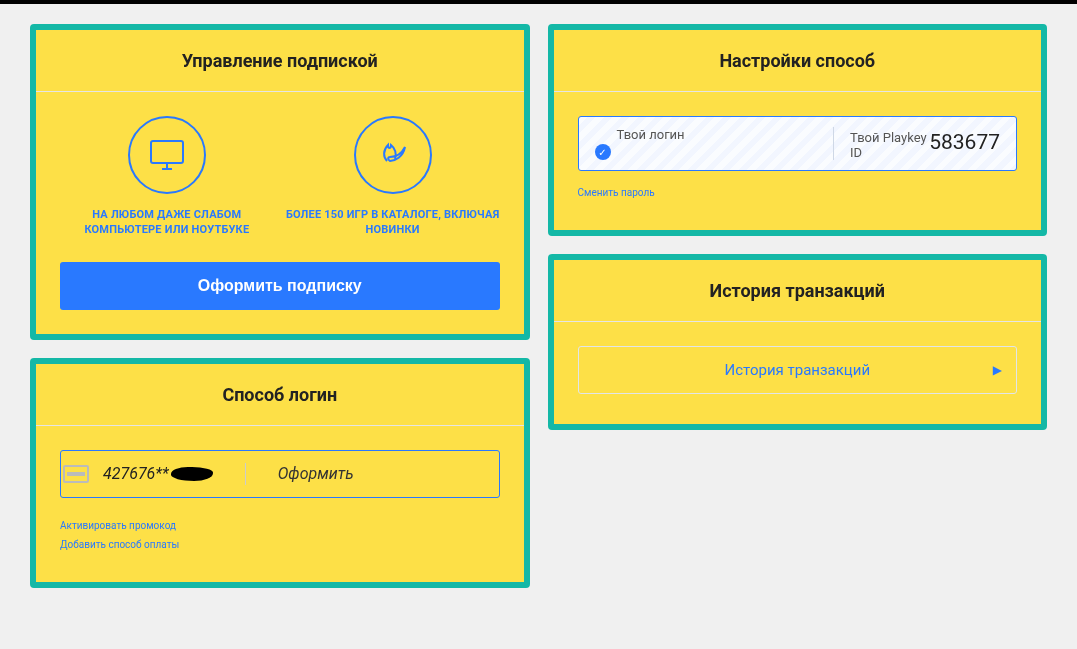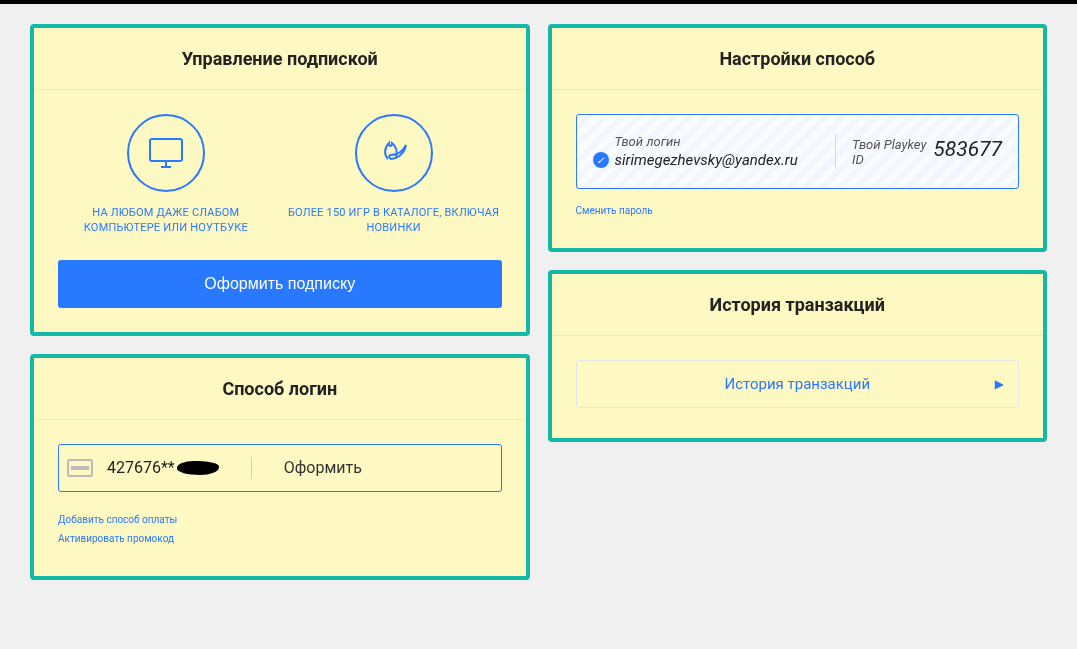--- a/index.html
+++ b/index.html
@@ -10,22 +10,22 @@
   }
   .topbar { height: 4px; background: #000; }
   .page {
     display: flex;
     gap: 18px;
     padding: 20px 30px;
     align-items: flex-start;
   }
   .col { flex: 1; display: flex; flex-direction: column; gap: 18px; }
   .card {
-    background: #fef9c3;
-    border: 4px solid #14b8a6;
+    background: #fde047;
+    border: 6px solid #14b8a6;
     border-radius: 4px;
   }
   .card-header {
     border-bottom: 1px solid #e5e5e5;
     padding: 20px 24px;
     text-align: center;
     font-weight: 700;
     font-size: 18px;
     color: #222;
   }
@@ -35,20 +35,21 @@
     justify-content: space-around;
     gap: 12px;
     margin-bottom: 24px;
   }
   .feature {
     flex: 1;
     display: flex;
     flex-direction: column;
     align-items: center;
     text-align: center;
+    font-weight: bold;
   }
   .feature-icon {
     width: 78px; height: 78px;
     border: 2px solid #2979ff;
     border-radius: 50%;
     display: flex;
     align-items: center;
     justify-content: center;
     margin-bottom: 14px;
     color: #2979ff;
@@ -62,32 +63,33 @@
   }
   .btn-primary {
     display: block;
     width: 100%;
     background: #2979ff;
     color: #fff;
     border: none;
     border-radius: 3px;
     padding: 15px;
     font-size: 16px;
-    font-weight: 400;
+    font-weight: 700;
     cursor: pointer;
     text-align: center;
   }
   .payment-row {
     border: 1px solid #2979ff;
     border-radius: 3px;
-    padding: 12px 8px;
+    padding: 12px 2px;
     display: flex;
     align-items: center;
     gap: 14px;
     margin-bottom: 22px;
+    font-style: italic;
   }
   .card-icon {
     width: 26px; height: 18px;
     border: 2px solid #bbb;
     border-radius: 2px;
     position: relative;
   }
   .card-icon::after {
     content:"";
     position:absolute;
@@ -114,26 +116,25 @@
     color:#2979ff;
     font-size:10px;
     text-decoration:none;
     margin-top:6px;
     margin-bottom:8px;
     cursor:pointer;
   }
   .profile-box {
     border: 1px solid #2979ff;
     border-radius: 3px;
-    padding: 19px 16px;
+    padding: 10px 16px;
     display:flex;
-    align-items:center;
+    align-items:flex-end;
     margin-bottom: 16px;
     background: repeating-linear-gradient(135deg,#fafcff,#fafcff 6px,#f2f6ff 6px,#f2f6ff 12px);
-    font-style: italic;
   }
   .profile-left {
     flex:1;
     display:flex;
     flex-direction:column;
     gap:2px;
   }
   .profile-label { font-size:13px; color:#555; padding-left:22px; }
   .profile-value-row { display:flex; align-items:center; gap:6px; }
   .check-badge {
@@ -208,38 +209,37 @@
       <div class="card-body">
         <div class="payment-row">
           <span class="card-icon"></span>
           <span class="card-number">
             <span>427676**</span>
             <span class="scribble"></span>
           </span>
           <span class="divider-v"></span>
           <span class="card-status">Оформить</span>
         </div>
+        <a class="text-link">Активировать промокод</a>
         <a class="text-link">Добавить способ оплаты</a>
-        <a class="text-link">Активировать промокод</a>
       </div>
     </div>
 
   </div>
 
   <div class="col">
 
     <div class="card">
       <div class="card-header">Настройки способ</div>
       <div class="card-body">
         <div class="profile-box">
           <div class="profile-left">
             <span class="profile-label">Твой логин</span>
             <div class="profile-value-row">
               <span class="check-badge">✓</span>
-              <span class="profile-value">sirimegezhevsky@yandex.ru</span>
             </div>
           </div>
           <div class="profile-div"></div>
           <div class="profile-right">
             <span class="profile-label" style="padding-left:0">Твой Playkey ID</span>
             <span class="profile-value" style="font-size:21px">583677</span>
           </div>
         </div>
         <a class="text-link">Сменить пароль</a>
       </div>

